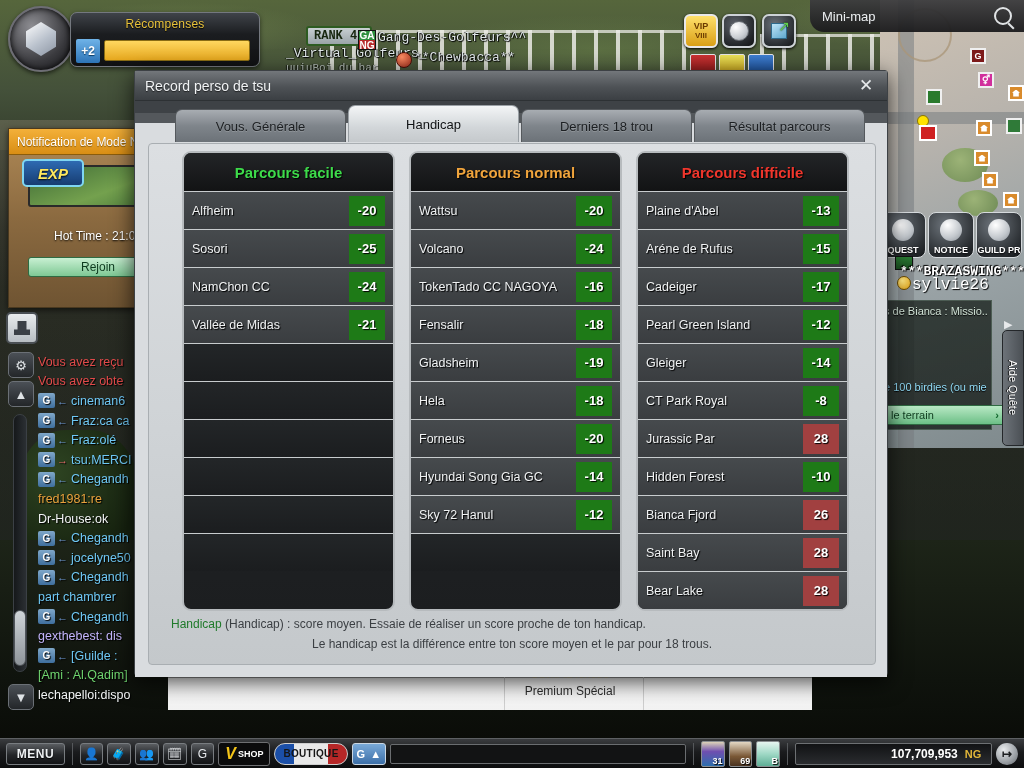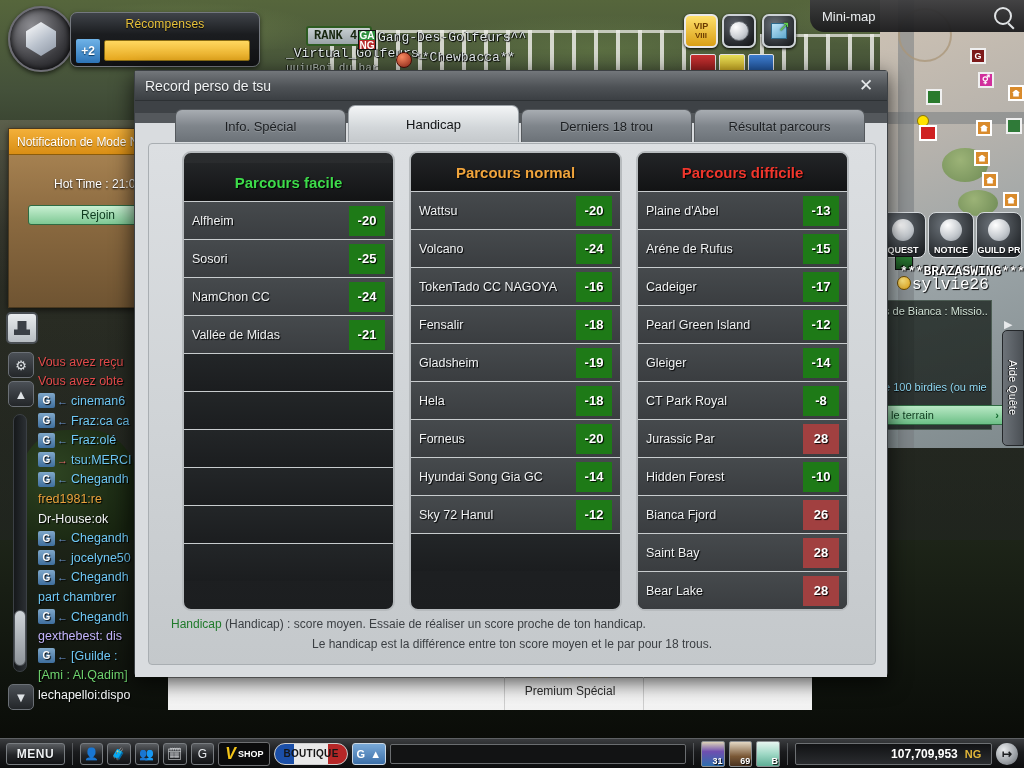--- a/index.html
+++ b/index.html
@@ -391,20 +391,23 @@
     <span>le terrain</span>
     <span class="chev">›</span>
   </div>
   <div class="aide-arrow">▶</div>
   <div class="aide-tab">
     <span>Aide Quête</span>
   </div>
 
   <div class="notif">
     <div class="notif-head">Notification de Mode N</div>
+    <div class="notif-img">
+      <div class="exp-badge">EXP</div>
+    </div>
     <div class="hot-time">Hot Time :  21:00</div>
     <div class="notif-btn">Rejoin</div>
   </div>
 
   <div class="chat-tophat"></div>
   <div class="chat">
     <div class="chat-gear">⚙</div>
     <div class="chat-up">▲</div>
     <div class="chat-down">▼</div>
     <div class="chat-scroll"></div>
@@ -493,36 +496,36 @@
   <div class="bs-text">Premium Spécial</div>
 
   <div class="dialog">
     <div class="dlg-title-bar">
       <div class="dlg-title">Record perso de tsu</div>
       <div class="dlg-close">✕</div>
     </div>
     <div class="dlg-body">
       <div class="tabs" id="tabs">
           <div class="tab">
-            <span>Info. Spécial</span>
+            <span>Vous. Générale</span>
           </div>
           <div class="tab active">
             <span>Handicap</span>
           </div>
           <div class="tab">
             <span>Derniers 18 trou</span>
           </div>
           <div class="tab">
             <span>Résultat parcours</span>
           </div>
         </div>
       <div class="panel">
         <div class="cols" id="cols">
             <div class="col">
-              <div class="col-head" style="color: rgb(61, 219, 74); margin-top: 10px;">Parcours facile</div>
+              <div class="col-head" style="color: rgb(61, 219, 74);">Parcours facile</div>
               <div class="col-rows">
                 <div class="row">
                   <div class="row-name">Alfheim</div>
                   <div class="badge neg">-20</div>
                 </div>
                 <div class="row">
                   <div class="row-name">Sosori</div>
                   <div class="badge neg">-25</div>
                 </div>
                 <div class="row">

